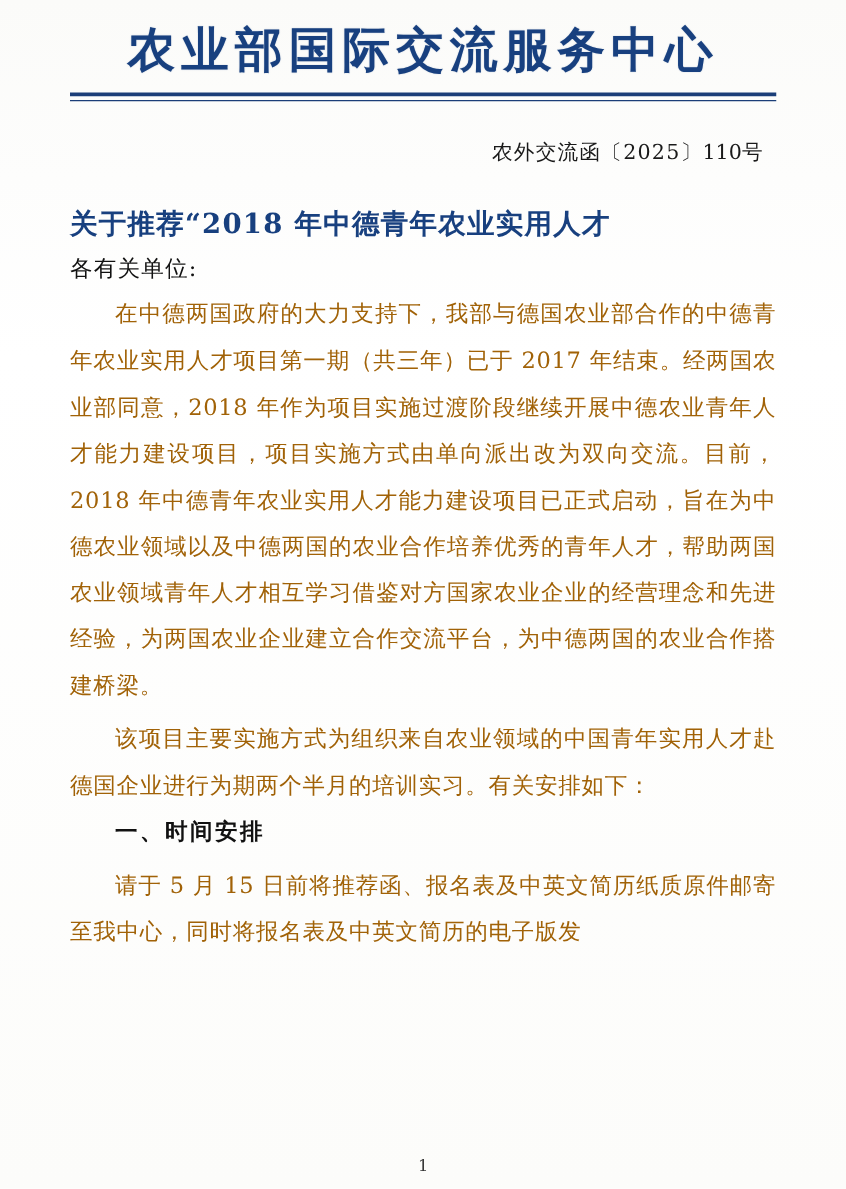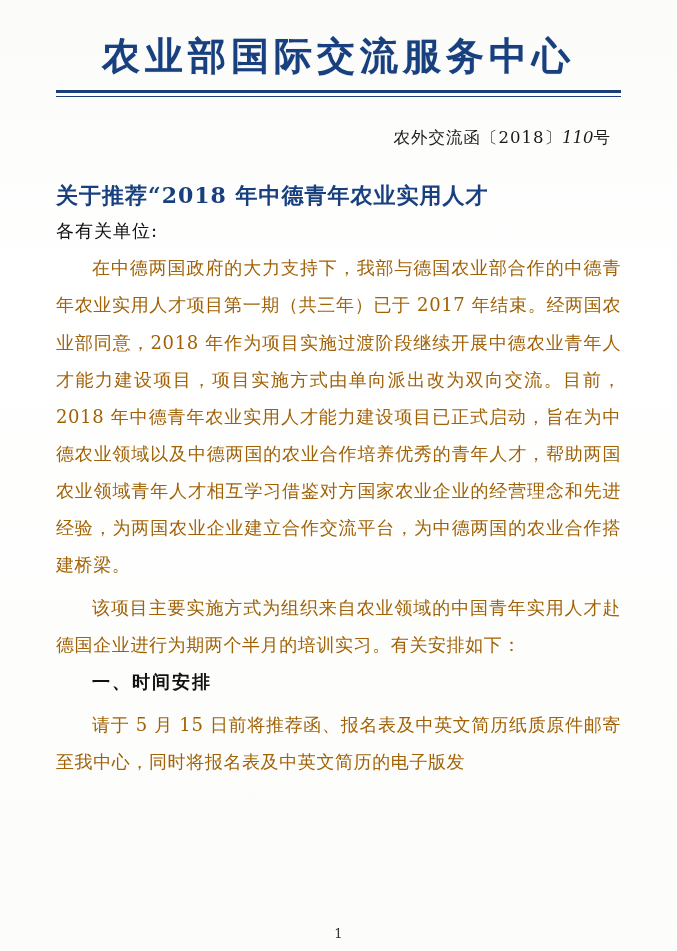--- a/index.html
+++ b/index.html
@@ -22,21 +22,21 @@
   .page::before {
     content: "";
     position: absolute;
     inset: 0;
     background: linear-gradient(180deg, #fbfbf9 0%, #ffffff 30%, #fcfcfa 100%);
     pointer-events: none;
   }
   .content {
     position: relative;
     z-index: 2;
-    padding: 16px 56px;
+    padding: 0 56px;
     box-sizing: border-box;
   }
 
   
   .letterhead {
     padding-top: 18px;
   }
   .letterhead-title {
     text-align: center;
     color: #18407f;
@@ -63,21 +63,20 @@
   .doc-number {
     margin-top: 30px;
     text-align: right;
     font-size: 16.5px;
     color: #1a1a1a;
     letter-spacing: 1px;
     padding-right: 10px;
   }
   .doc-number .serial {
     font-family: "DejaVu Serif", "Liberation Serif", serif;
-    font-style: italic;
     letter-spacing: 0;
   }
 
   
   .doc-title {
     margin-top: 26px;
     color: #18407f;
     font-weight: 700;
     font-size: 22px;
     line-height: 1.85;
@@ -134,21 +133,21 @@
 
   <div class="content">
 
     <div class="letterhead">
       <div class="letterhead-title">农业部国际交流服务中心</div>
       <div class="rule-thick"></div>
       <div class="rule-thin"></div>
     </div>
 
     <div class="doc-number">
-      <span>农外交流函〔2018〕</span><span class="serial">110</span><span>号</span>
+      <span>农外交流函〔2025〕</span><span class="serial">110</span><span>号</span>
     </div>
 
     <div class="doc-title">
       <span>关于推荐“2018 年中德青年农业实用人才</span>
     </div>
 
     <div class="salutation">各有关单位:</div>
 
     <p class="para">在中德两国政府的大力支持下，我部与德国农业部合作的中德青年农业实用人才项目第一期（共三年）已于 2017 年结束。经两国农业部同意，2018 年作为项目实施过渡阶段继续开展中德农业青年人才能力建设项目，项目实施方式由单向派出改为双向交流。目前，2018 年中德青年农业实用人才能力建设项目已正式启动，旨在为中德农业领域以及中德两国的农业合作培养优秀的青年人才，帮助两国农业领域青年人才相互学习借鉴对方国家农业企业的经营理念和先进经验，为两国农业企业建立合作交流平台，为中德两国的农业合作搭建桥梁。</p>
 

